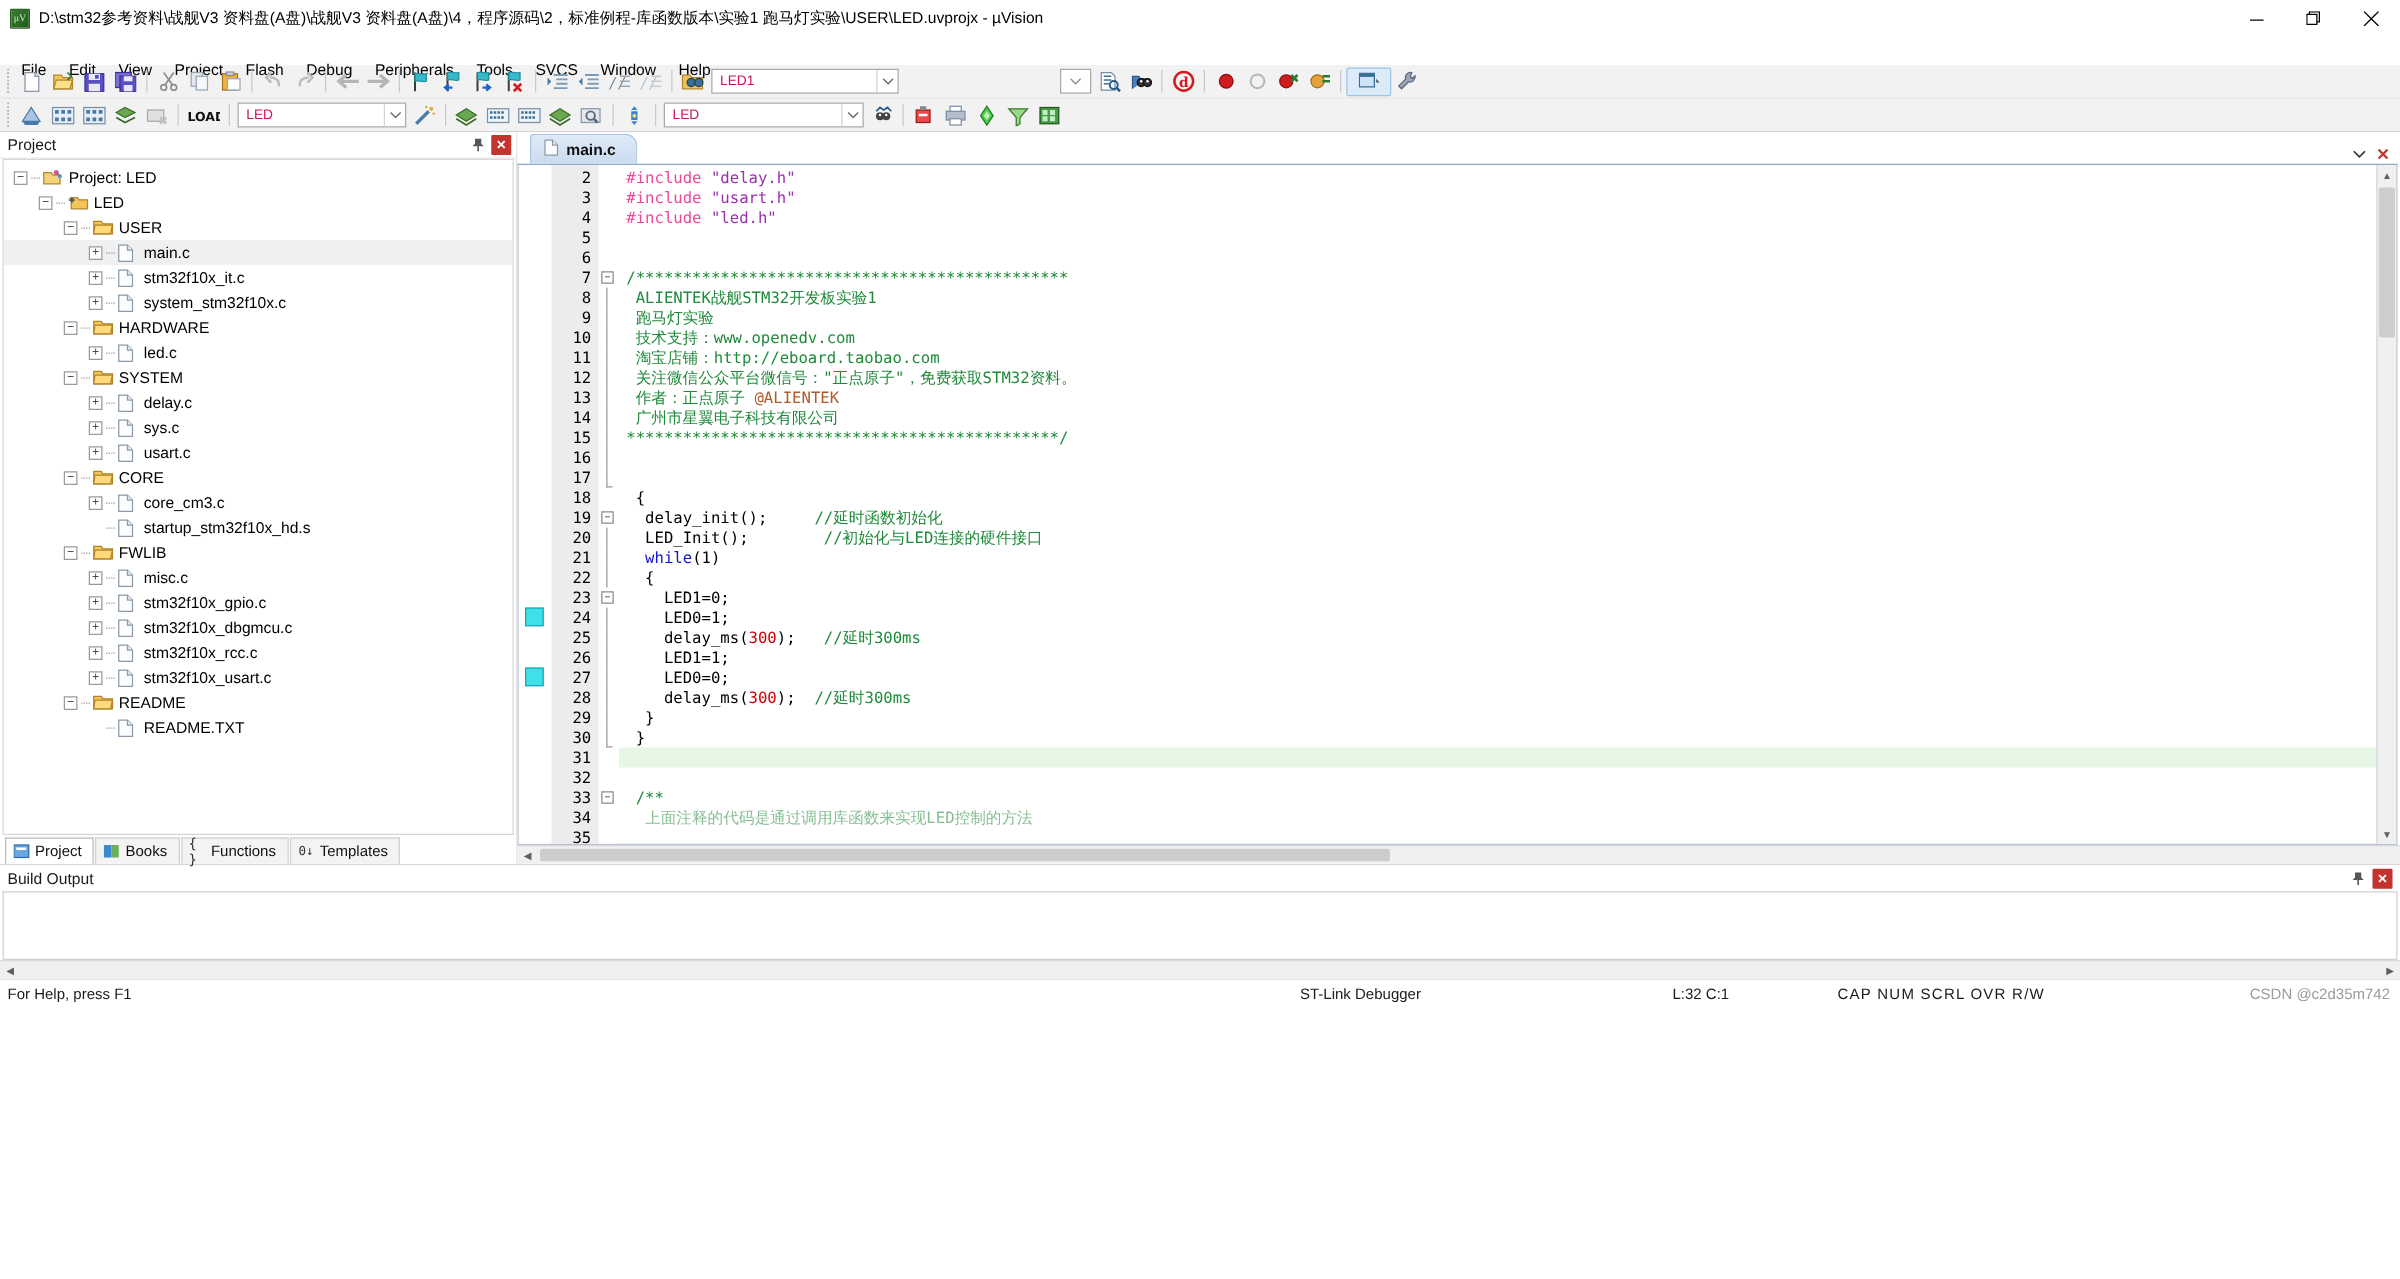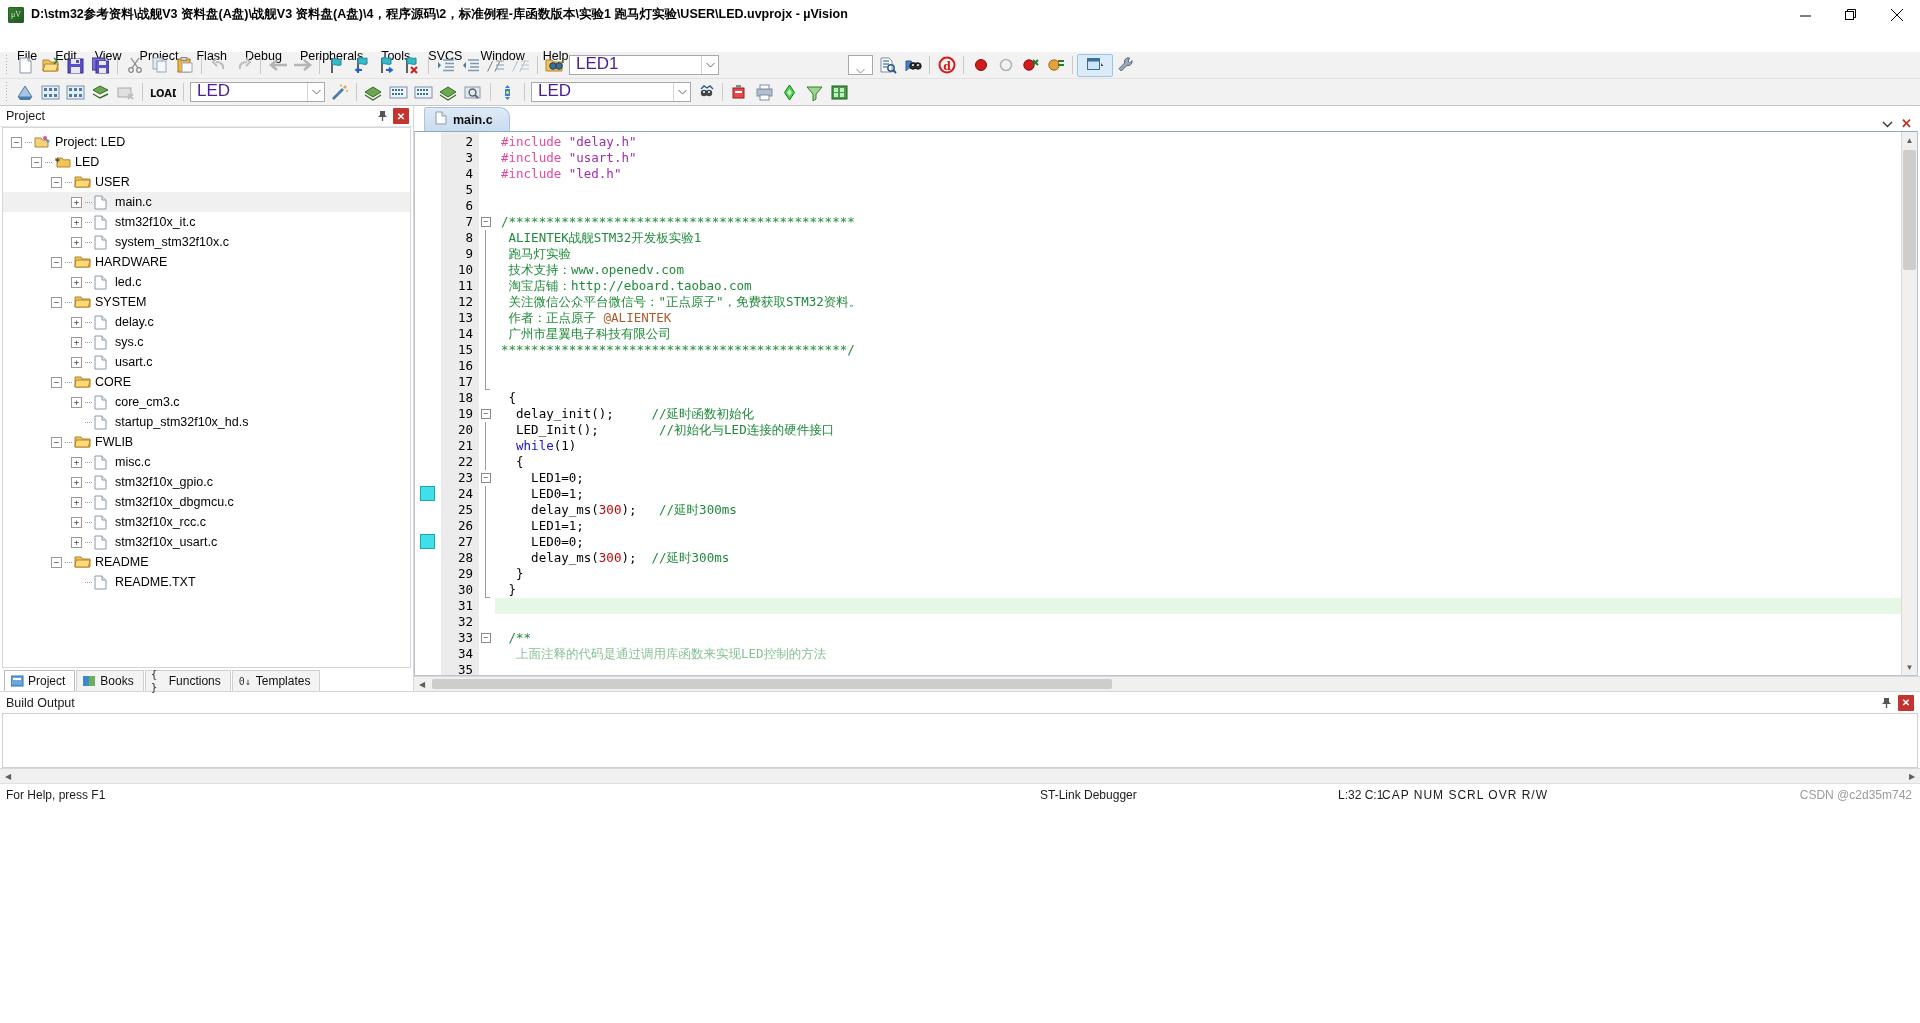--- a/index.html
+++ b/index.html
@@ -33,21 +33,20 @@
     content: "\03BCV";
     position: absolute; inset: 0;
     color: #cfe8c6; font-size: 8px; line-height: 14px;
     text-align: center; font-family: "Liberation Serif", serif;
   }
   .title-text {
     font-size: 12.5px;
     color: #000;
     white-space: nowrap;
     letter-spacing: 0px;
-    font-weight: bold;
   }
   .win-controls {
     position: absolute; right: 0; top: 0;
     height: 30px; display: flex;
   }
   .win-btn {
     width: 46px; height: 30px;
     display: flex; align-items: center; justify-content: center;
     color: #000;
   }
@@ -100,22 +99,22 @@
   .tb-sep {
     width: 1px; height: 18px;
     background: #c9c9c9;
     margin: 0 4px;
     flex: 0 0 auto;
   }
   .tb-combo {
     height: 20px;
     border: 1px solid #a9a9a9;
     background: #fff;
-    display: flex; align-items: flex-end;
-    font-size: 17px; color: #4c1d95;
+    display: flex; align-items: center;
+    font-size: 11px; color: #be185d;
     padding-left: 6px;
     margin: 0 2px;
     flex: 0 0 auto;
   }
   .tb-combo .cb-text { white-space: nowrap; }
   .tb-combo .cb-arrow {
     width: 17px; height: 18px;
     display:flex; align-items:center; justify-content:center;
     margin-left: auto;
     border-left: 1px solid #d4d4d4;
@@ -369,21 +368,21 @@
     height: 22px;
     background: #ffffff;
     border-top: 1px solid #e0e0e0;
     display: flex; align-items: center;
     font-size: 12px; color: #1a1a1a;
     position: relative;
   }
   .sb-help { padding-left: 6px; }
   .sb-debugger { position:absolute; left: 1040px; }
   .sb-lc { position:absolute; left: 1338px; }
-  .sb-caps { position:absolute; left: 1382px; letter-spacing:1px;}
+  .sb-caps { position:absolute; left: 1470px; letter-spacing:1px;}
   .sb-wm { position:absolute; right: 8px; color:#9a9a9a; font-size: 12px; white-space:nowrap;}
 </style>
 </head>
 <body>
 
 <div class="titlebar">
   <div class="title-icon"></div>
   <div class="title-text">D:\stm32参考资料\战舰V3 资料盘(A盘)\战舰V3 资料盘(A盘)\4，程序源码\2，标准例程-库函数版本\实验1 跑马灯实验\USER\LED.uvprojx - µVision</div>
   <div class="win-controls">
     <div class="win-btn">

